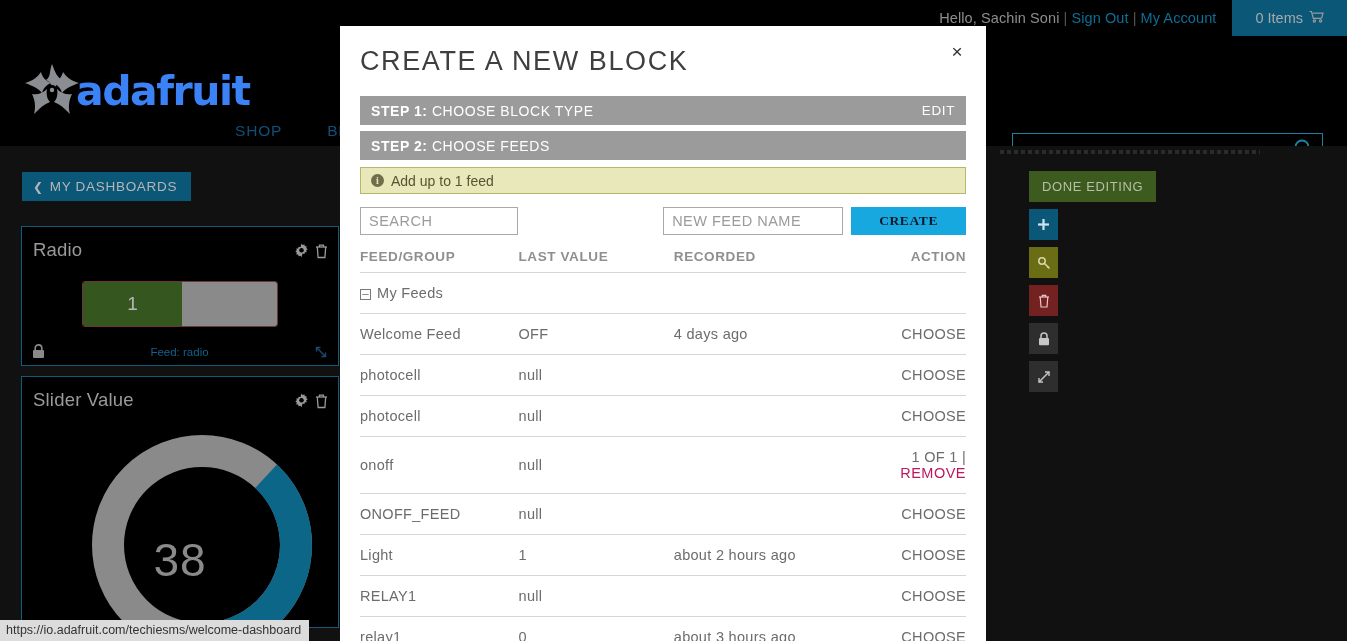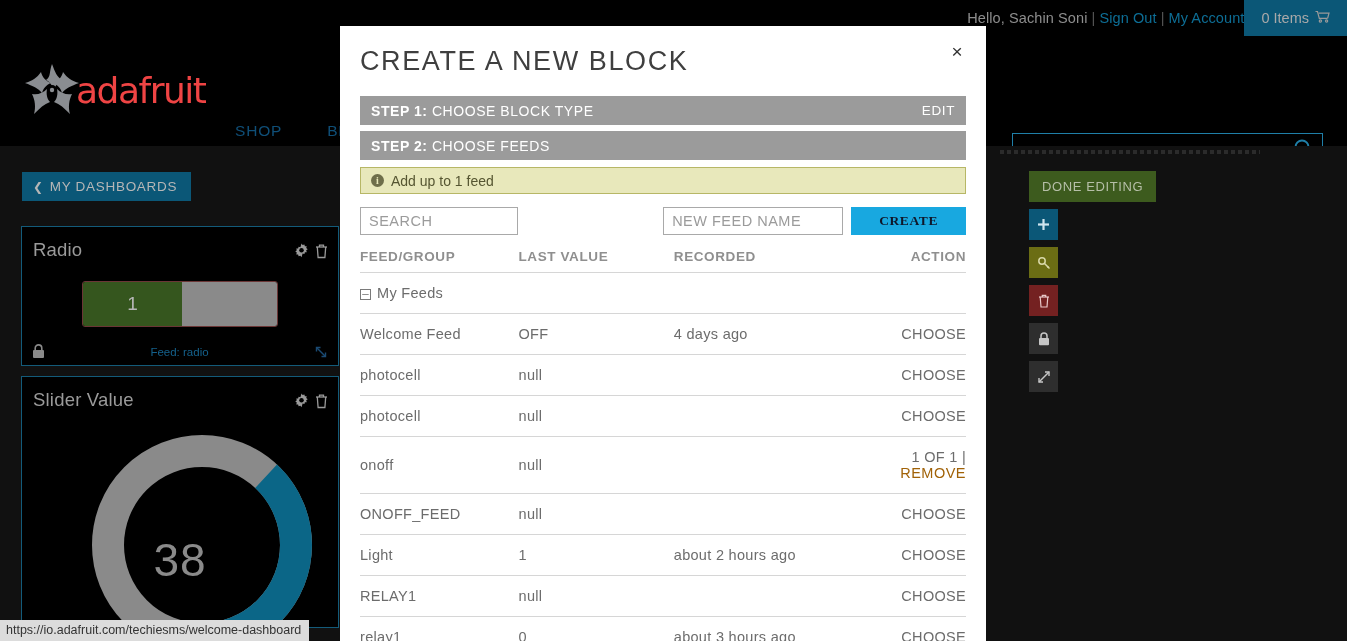--- a/index.html
+++ b/index.html
@@ -18,44 +18,45 @@
     position: absolute; left: 0; top: 0; width: 1347px; height: 36px;
     background: #000;
   }
   .util-right {
     position: absolute; right: 0; top: 0; height: 36px;
     display: flex; align-items: stretch;
   }
   .util-text {
     display: flex; align-items: center; height: 36px;
     font-size: 14.5px; color: #8d8d8d; letter-spacing: .1px;
+    padding-right: 16px;
   }
   .util-text a { color: #0d6e96; text-decoration: none; }
   .util-sep { color: #555; padding: 0 4px; }
   .cart-btn {
     display: flex; align-items: center; gap: 6px;
     background: #0b5777; color: #a9a9a9;
-    font-size: 14.5px; padding: 0 17px; height: 36px;
+    font-size: 14.5px; padding: 0 23px; height: 36px;
     white-space: nowrap;
   }
   .cart-glyph { font-size: 14px; color: #9a9a9a; }
 
   
   .site-header {
     position: absolute; left: 0; top: 36px; width: 1347px; height: 110px;
     background: #000;
   }
   .logo-wrap {
     position: absolute; left: 22px; top: 26px;
     display: flex; align-items: center; gap: 0px;
   }
   .logo-star { width: 60px; height: 58px; display:block; }
   .logo-text {
     font-family: "DejaVu Sans", sans-serif;
-    font-weight: 400; font-size: 36px; color: #ef4444;
+    font-weight: 700; font-size: 41px; color: #3b82f6;
     letter-spacing: -1.5px; margin-left: -6px; line-height: 1;
   }
   .nav-links {
     position: absolute; left: 235px; top: 86px;
     display: flex; gap: 45px;
     font-size: 15.5px; letter-spacing: .8px; color: #0f4f78;
   }
   .nav-links span { color: #0f4f78; }
   .hdr-search {
     position: absolute; left: 1012px; top: 97px;
@@ -224,21 +225,21 @@
   .grp-row td { padding: 9px 0; color: #5e5e5e; font-size: 14.5px; }
   .grp-toggle {
     display: inline-flex; align-items: center; justify-content: center;
     width: 11px; height: 11px; border: 1px solid #7a7a7a;
     font-size: 9px; line-height: 1; color: #555; margin-right: 6px;
     vertical-align: 1px;
   }
   td.indent { padding-left: 16px; }
   .choose { color: #b4b4b4; letter-spacing: .5px; }
   .remove-cell { color: #6c6c6c; }
-  .remove-link { color: #a16207; letter-spacing: .5px; }
+  .remove-link { color: #be185d; letter-spacing: .5px; }
 
   
   .status-bar {
     position: absolute; left: 0; bottom: 0;
     background: #dcdcdc; color: #333;
     font-size: 12.5px; padding: 3px 8px 4px 6px;
     max-width: 420px; white-space: nowrap;
     font-family: "Liberation Sans", sans-serif;
   }
 </style>

